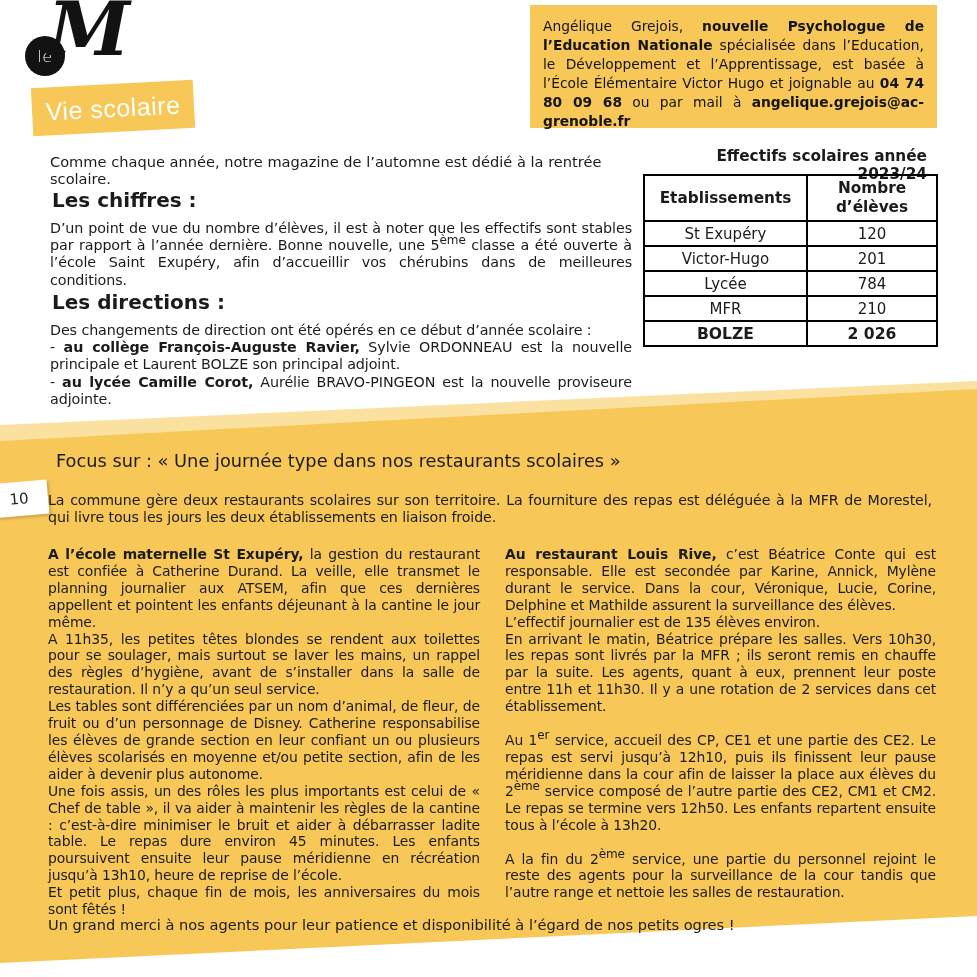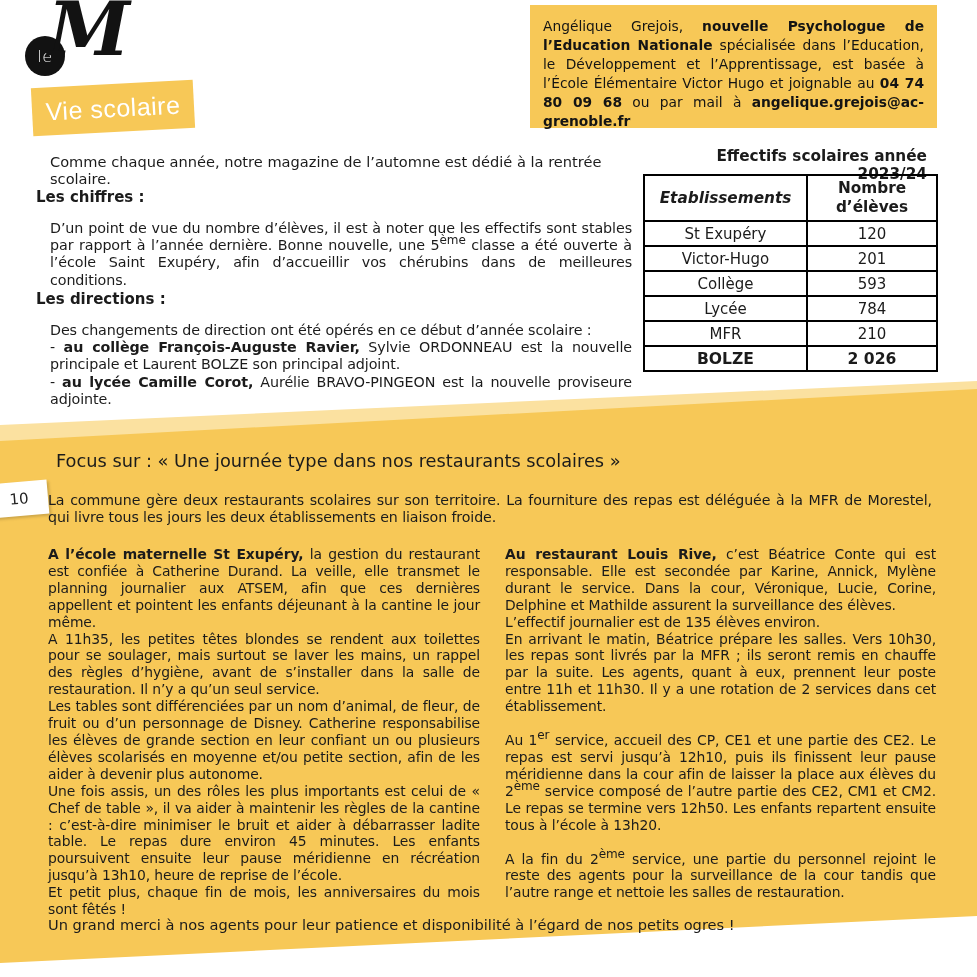--- a/index.html
+++ b/index.html
@@ -34,39 +34,39 @@
 
   
   .contact-box {
     position:absolute; left:530px; top:5px; width:407px; height:123px;
     background:#F7C857; box-sizing:border-box; padding:12px 13px;
     font-size:13.8px; line-height:19px; text-align:justify; color:#141414;
   }
 
   
   .intro-line { position:absolute; left:50px; top:153px; width:600px; font-size:14.6px; }
-  .sec-heading { position:absolute; left:36px; font-weight:bold; font-size:15px; }
+  .sec-heading { position:absolute; left:52px; font-weight:bold; font-size:20px; }
   .para {
     position:absolute; left:50px; width:582px;
     font-size:14.3px; line-height:17.2px; text-align:justify; letter-spacing:-0.1px;
   }
 
   
   .table-title {
     position:absolute; left:643px; top:147px; width:284px;
     text-align:right; font-weight:bold; font-size:15.3px;
   }
   .eff-table { position:absolute; left:643px; top:174px; border-collapse:collapse; }
   .eff-table th, .eff-table td {
     border:2px solid #000; text-align:center; vertical-align:middle;
     padding:0 4px; font-size:15px;
   }
   .eff-table th { font-weight:bold; height:44px; white-space:pre-line; line-height:19px; font-size:15.3px; }
   .eff-table td { height:23px; }
-  .col-etab { width:153px;font-style:italic; }
+  .col-etab { width:153px; }
   .col-nb { width:120px; }
   .total-row td { font-weight:bold; font-size:15.6px; }
 
   
   .band-light {
     position:absolute; left:0; top:0; width:977px; height:977px;
     background:#FBE1A0;
     clip-path:polygon(0 425px, 977px 381px, 977px 392px, 0 444px);
   }
   .band-main {
@@ -144,24 +144,20 @@
     <tbody>
       <tr>
         <td>St Exupéry</td>
         <td>120</td>
       </tr>
       <tr>
         <td>Victor-Hugo</td>
         <td>201</td>
       </tr>
       <tr>
-        <td>Collège</td>
-        <td>593</td>
-      </tr>
-      <tr>
         <td>Lycée</td>
         <td>784</td>
       </tr>
       <tr>
         <td>MFR</td>
         <td>210</td>
       </tr>
       <tr class="total-row">
         <td>BOLZE</td>
         <td>2 026</td>

